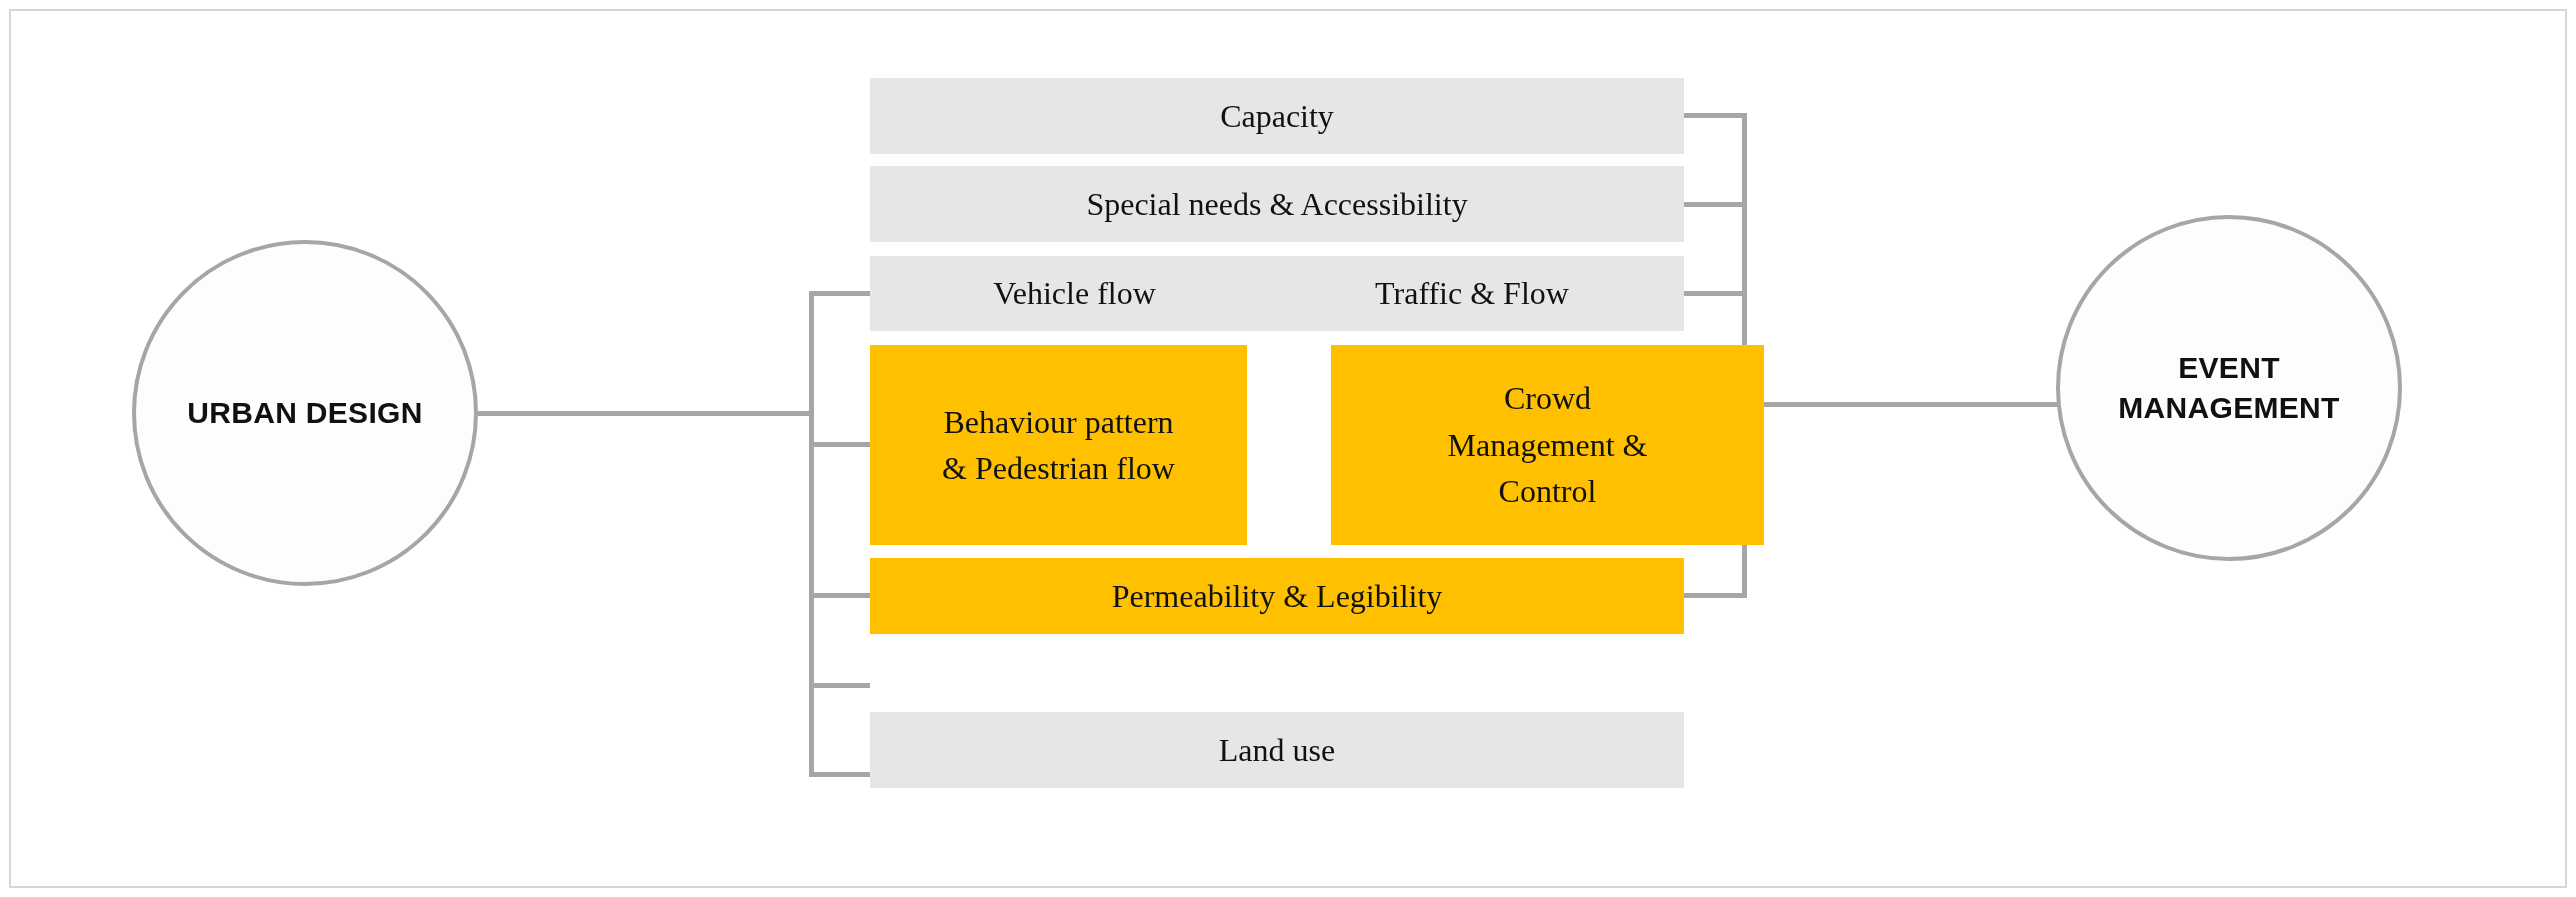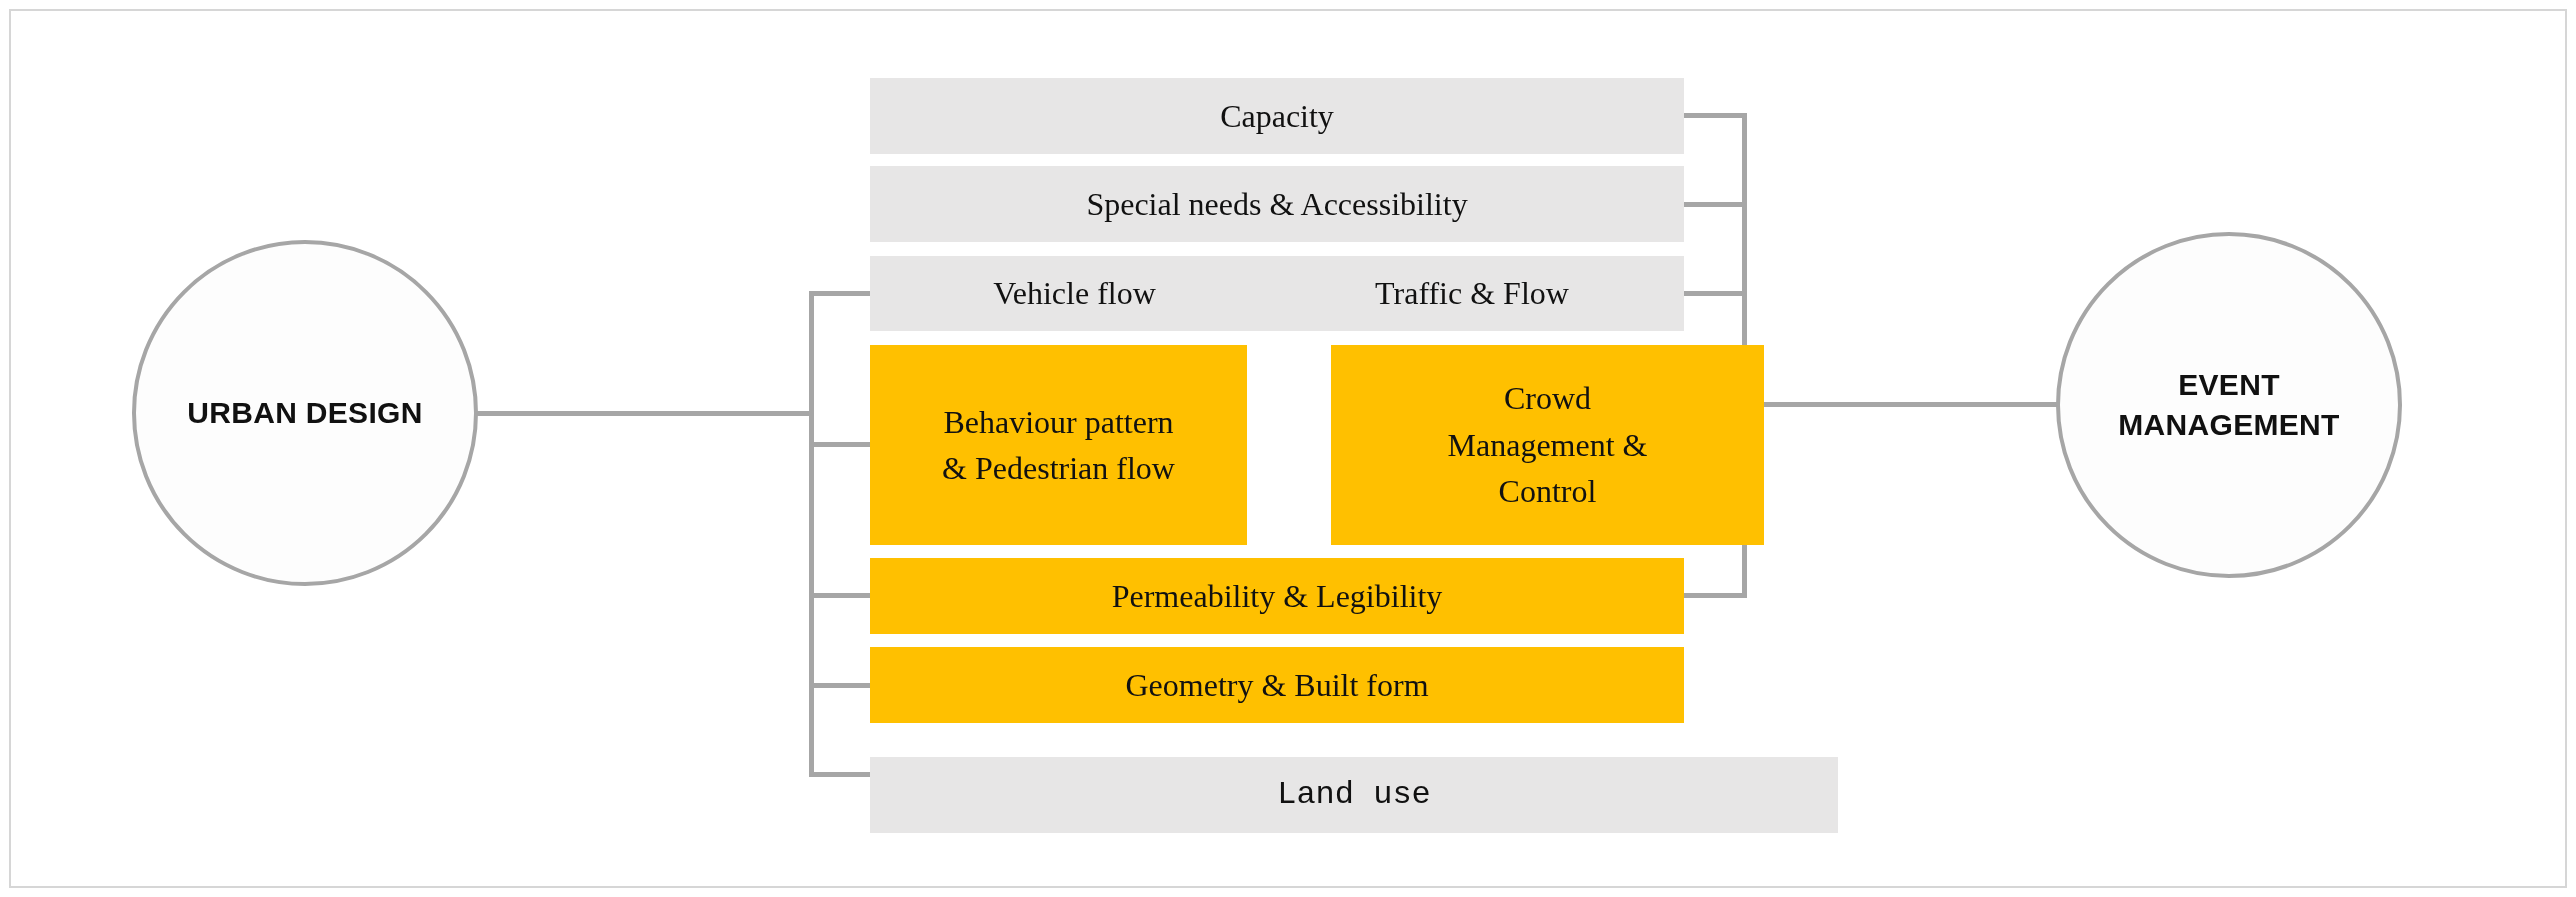--- a/index.html
+++ b/index.html
@@ -34,21 +34,21 @@
     text-align: center;
     font-family: "Liberation Sans", sans-serif;
     font-weight: bold;
     font-size: 30px;
     letter-spacing: 0.3px;
     color: #111111;
     box-sizing: border-box;
     z-index: 2;
   }
   .node.left  { left: 132px;  top: 240px; }
-  .node.right { left: 2056px; top: 232px; text-align: center; }
+  .node.right { left: 2056px; top: 215px; text-align: center; }
   .node .node-label { max-width: 243px; line-height: 1.35; }
 
   .line {
     position: absolute;
     background: var(--line, #a6a6a6);
     z-index: 1;
   }
 
   .box {
     position: absolute;
@@ -65,21 +65,21 @@
   .box.yellow { background: var(--yellow, #ffc000); }
 
   .box-capacity     { left: 870px; top: 78px;  width: 814px; height: 76px; }
   .box-special      { left: 870px; top: 166px;  width: 814px; height: 76px; }
   .box-vehicle      { left: 870px; top: 256px;  width: 377px;  height: 75px; padding-left: 16px; }
   .box-traffic      { left: 1260px; top: 256px;  width: 424px;  height: 75px; align-items: center; }
   .box-behaviour    { left: 870px; top: 345px;  width: 377px;  height: 200px; }
   .box-crowd        { left: 1331px; top: 345px;  width: 433px;  height: 200px; }
   .box-permeability { left: 870px; top: 558px;  width: 814px; height: 76px; }
   .box-geometry     { left: 870px; top: 647px;  width: 814px; height: 76px; }
-  .box-landuse      { left: 870px; top: 757px; width: 968px; height: 76px; font-family: Liberation Mono, monospace; }
+  .box-landuse      { left: 870px; top: 712px; width: 814px; height: 76px; }
 
   .box-behaviour .box-label { max-width: 249px; }
   .box-crowd .box-label     { max-width: 222px; }
 
   
   .l-main    { left: 476px;  top: 411px;  width: 338px; height: 4.7px; }
   .l-bracket { left: 809px; top: 291px;  width: 4.7px;   height: 486px; }
   .l-stub-1  { left: 809px; top: 291px;  width: 61px;  height: 4.7px; }  
   .l-stub-2  { left: 809px; top: 442px;  width: 61px;  height: 4.7px; }  
   .l-stub-3  { left: 809px; top: 593px;  width: 61px;  height: 4.7px; }  
@@ -147,22 +147,19 @@
   </div>
 
   <div class="box yellow box-crowd">
     <span class="box-label">Crowd Management &amp; Control</span>
   </div>
 
   <div class="box yellow box-permeability">
     <span class="box-label">Permeability &amp; Legibility</span>
   </div>
 
-  <div class="box yellow box-geometry">
-    <span class="box-label">Geometry &amp; Built form</span>
-  </div>
 
   <div class="box gray box-landuse">
     <span class="box-label">Land use</span>
   </div>
 
 </div>
 
 
 </body></html>

